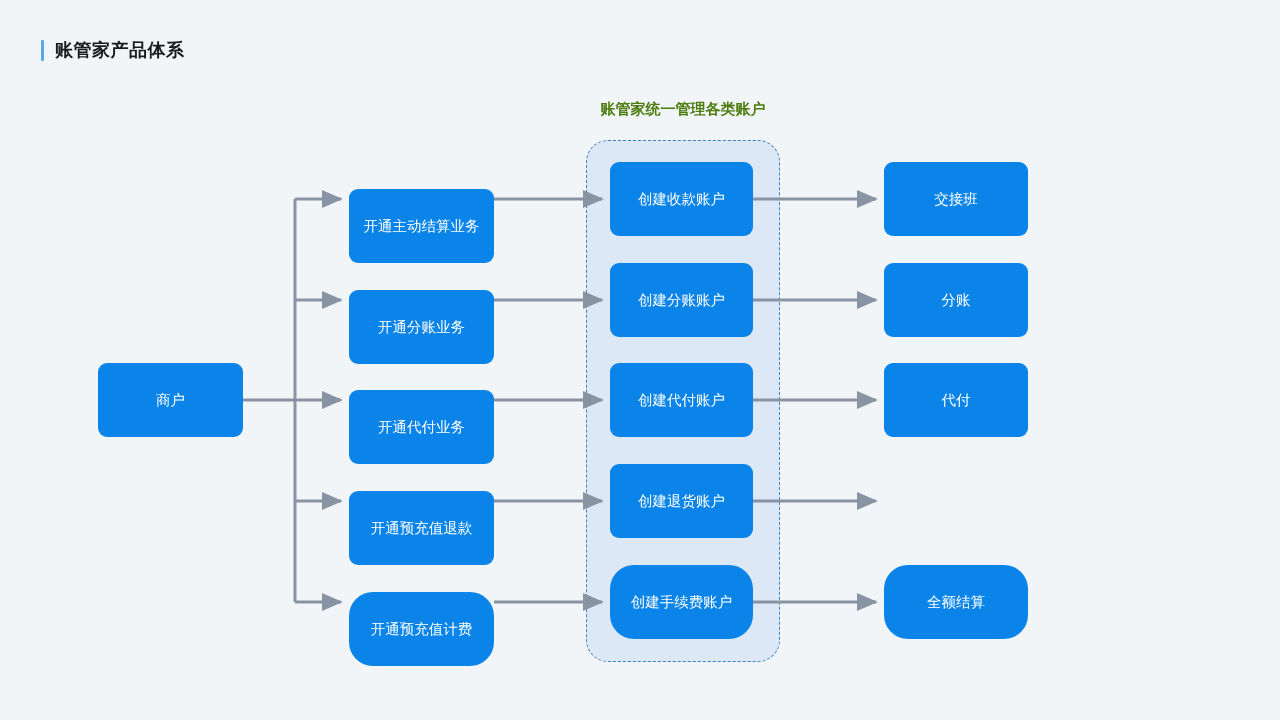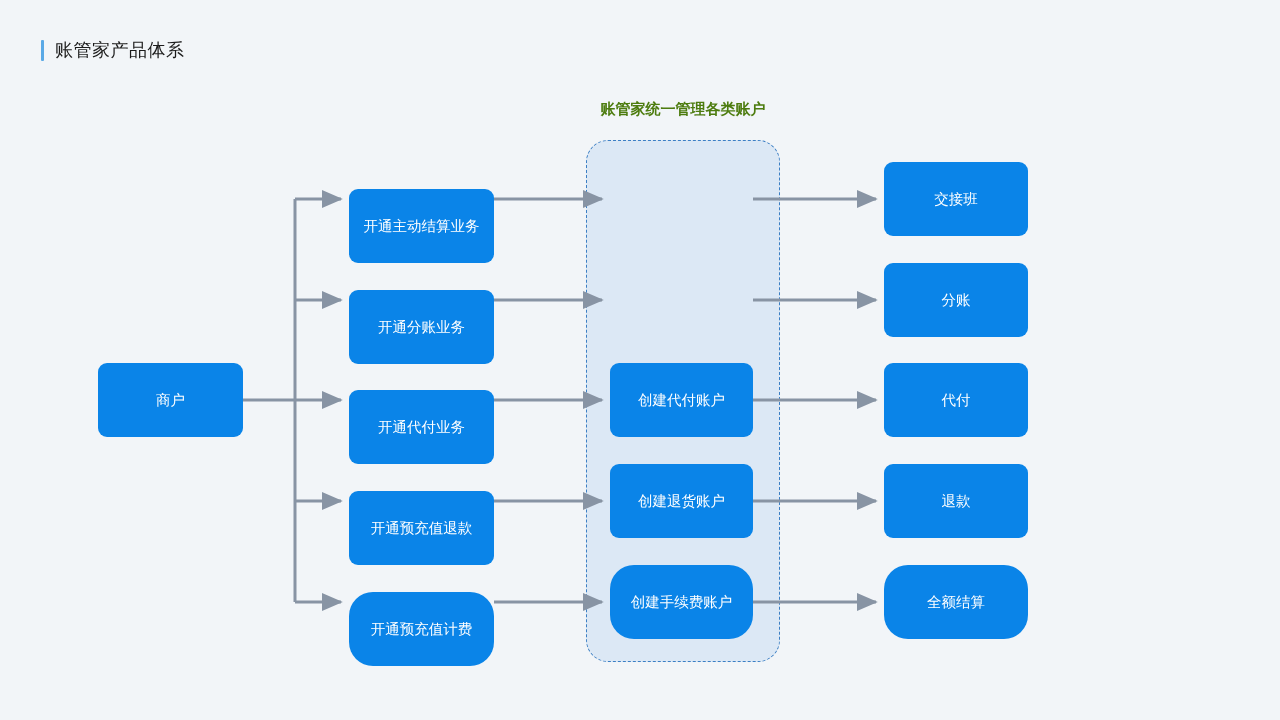--- a/index.html
+++ b/index.html
@@ -31,21 +31,21 @@
   }
   #title-accent {
     width: 3px;
     height: 21px;
     background: #5aa9e6;
     border-radius: 1px;
     margin-right: 11px;
   }
   #page-title {
     font-size: 18px;
-    font-weight: normal;
+    font-weight: bold;
     color: #1b1b1b;
     letter-spacing: 0.5px;
     white-space: nowrap;
   }
   
   #group-caption {
     position: absolute;
     left: 586px;
     top: 100px;
     width: 194px;
@@ -148,23 +148,24 @@
   </svg>
 
   <div class="node node-source">商户</div>
 
   <div class="node col-service row1">开通主动结算业务</div>
   <div class="node col-service row2">开通分账业务</div>
   <div class="node col-service row3">开通代付业务</div>
   <div class="node col-service row4">开通预充值退款</div>
   <div class="node col-service row5">开通预充值计费</div>
 
+  <div class="node col-account row1">创建收款账户</div>
+  <div class="node col-account row2">创建分账账户</div>
   <div class="node col-account row3">创建代付账户</div>
   <div class="node col-account row4">创建退货账户</div>
   <div class="node col-account row5">创建手续费账户</div>
 
   <div class="node col-result row1">交接班</div>
   <div class="node col-result row2">分账</div>
   <div class="node col-result row3">代付</div>
-  <div class="node col-result row4">退款</div>
   <div class="node col-result row5">全额结算</div>
 
 </div>
 
 </body></html>

